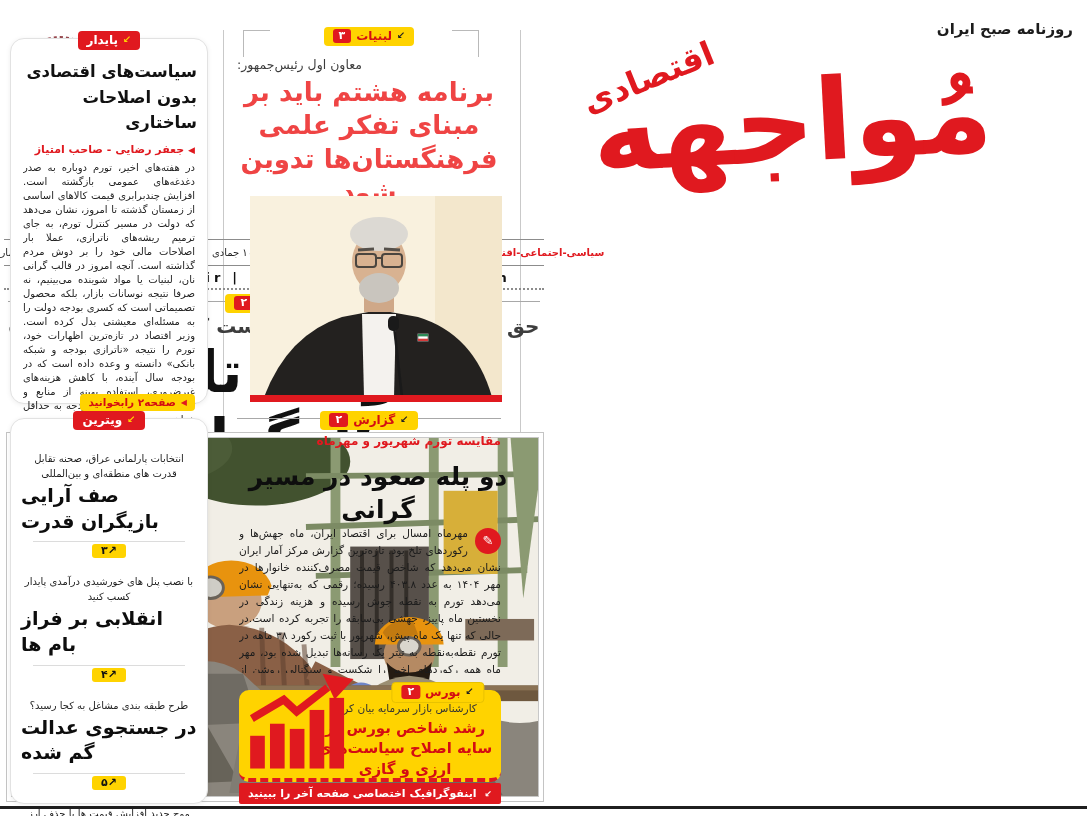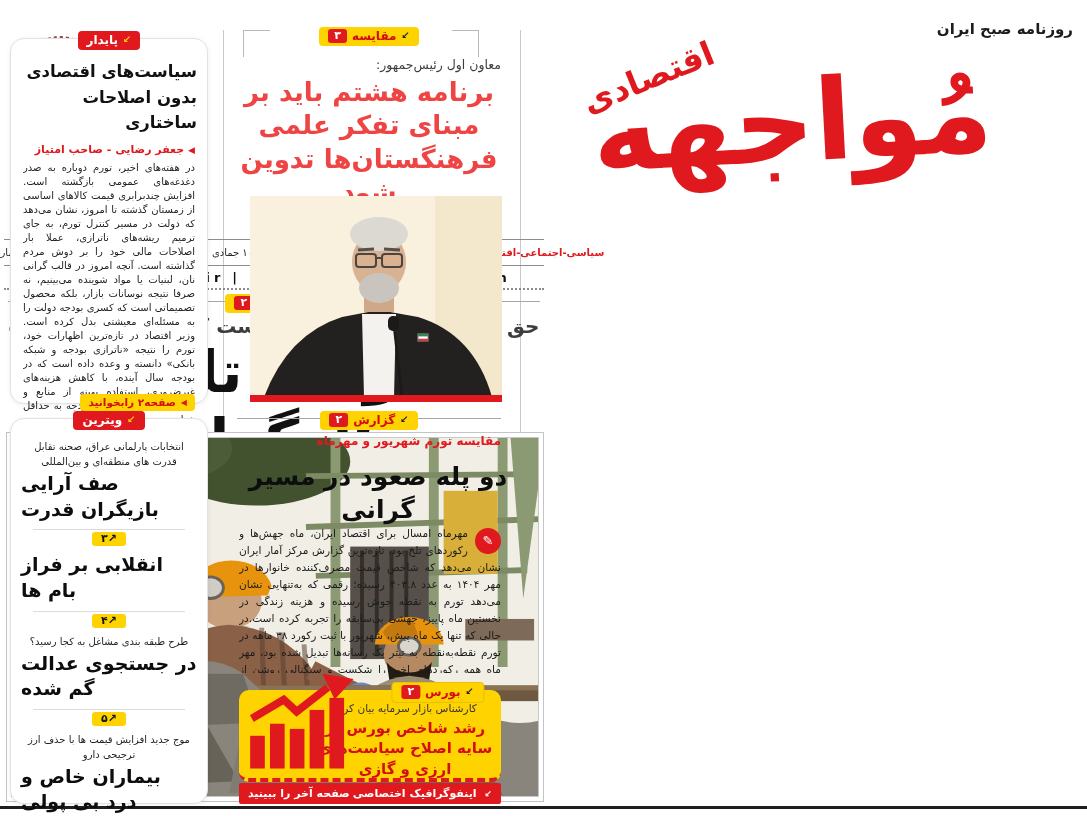--- a/index.html
+++ b/index.html
@@ -70,28 +70,28 @@
         color:#111;line-height:1.55;}
   .edit-byline{margin:7px 12px 0;font-size:11px;font-weight:bold;color:#e0191f;}
   .edit-byline .mark{font-size:9px;}
   .edit-body{margin:5px 12px 0;font-size:10px;line-height:1.4;text-align:justify;color:#222;
         height:262px;overflow:hidden;}
   .read-more{position:absolute;bottom:-8px;right:12px;}
   .read-more .badge{font-size:10.5px;padding:2px 8px;}
   .read-more .mark{color:#e0191f;font-size:8px;}
   
   .vitrine-list{padding:16px 8px 6px;}
-  .vitem-kicker{font-size:10px;color:#1d1d1d;text-align:center;line-height:1.5;margin:4px 4px 0;}
+  .vitem-kicker{font-size:10px;color:#1d1d1d;text-align:center;line-height:1.5;margin:16px 4px 0;}
   .vitem-title{font-size:19px;font-weight:900;color:#0d0d0d;text-align:left;line-height:1.35;
         margin:2px 2px 0;cursor:pointer;}
   .vitem-sep{position:relative;margin:7px 14px 6px;border-top:1px solid #dcdcdc;text-align:center;height:16px;}
   .page-badge{position:relative;top:-3px;display:inline-block;background:#ffd300;color:#111;
         font-weight:bold;font-size:11px;padding:0 9px 1px;border-radius:3px;direction:ltr;cursor:pointer;}
   
-  .mid-kicker{position:absolute;top:57px;left:237px;width:264px;text-align:right;
+  .mid-kicker{position:absolute;top:57px;left:237px;width:264px;text-align:left;
         font-size:12.5px;color:#3c3c3c;}
   .mid-headline{position:absolute;top:76px;left:237px;width:264px;margin:0;text-align:center;
         font-size:26px;font-weight:900;color:#ef4444;line-height:1.28;cursor:pointer;}
   .portrait{position:absolute;top:196px;left:250px;width:252px;height:206px;margin:0;}
   .portrait svg{display:block;width:100%;height:100%;}
   .inf-kicker{position:absolute;top:434px;left:237px;width:264px;
         font-size:12px;font-weight:bold;color:#e0191f;}
   .inf-headline{position:absolute;top:452px;left:237px;width:264px;margin:9px;text-align:center;
         font-size:25px;font-weight:900;color:#0e0e0e;line-height:1.3;cursor:pointer;}
   .inf-body{position:absolute;top:525px;left:239px;width:262px;height:148px;overflow:hidden;
@@ -268,20 +268,21 @@
 
       <div>
         <div class="vitem-kicker">انتخابات پارلمانی عراق، صحنه تقابل قدرت های منطقه‌ای و بین‌المللی</div>
         <div class="vitem-title">صف آرایی بازیگران قدرت</div>
         <div class="vitem-sep">
           <span class="page-badge"><span>۳</span>↗</span>
         </div>
       </div>
 
       <div>
+        <div class="vitem-kicker">با نصب پنل های خورشیدی درآمدی پایدار کسب کنید</div>
         <div class="vitem-title">انقلابی بر فراز بام ها</div>
         <div class="vitem-sep">
           <span class="page-badge"><span>۴</span>↗</span>
         </div>
       </div>
 
       <div>
         <div class="vitem-kicker">طرح طبقه بندی مشاغل به کجا رسید؟</div>
         <div class="vitem-title">در جستجوی عدالت گم شده</div>
         <div class="vitem-sep">
@@ -294,21 +295,21 @@
         <div class="vitem-title">بیماران خاص و درد بی پولی</div>
 
       </div>
 
     </div>
   </aside>
 
   <div class="badge-row" style="top:24px;left:237px;width:264px;">
     <span class="badge yellow">
       <span class="arrow">↙</span>
-      <span>مقایسه</span>
+      <span>لبنیات</span>
       <span class="num">۳</span>
     </span>
   </div>
   <div class="mid-kicker">معاون اول رئیس‌جمهور:</div>
   <h2 class="mid-headline">برنامه هشتم باید بر مبنای تفکر علمی فرهنگستان‌ها تدوین شود</h2>
 
   <figure class="portrait">
     <svg viewBox="0 0 252 206" preserveAspectRatio="none">
       <rect width="252" height="206" fill="#f9f1de"></rect>
       <rect x="185" width="67" height="206" fill="#f3e7cc"></rect>

